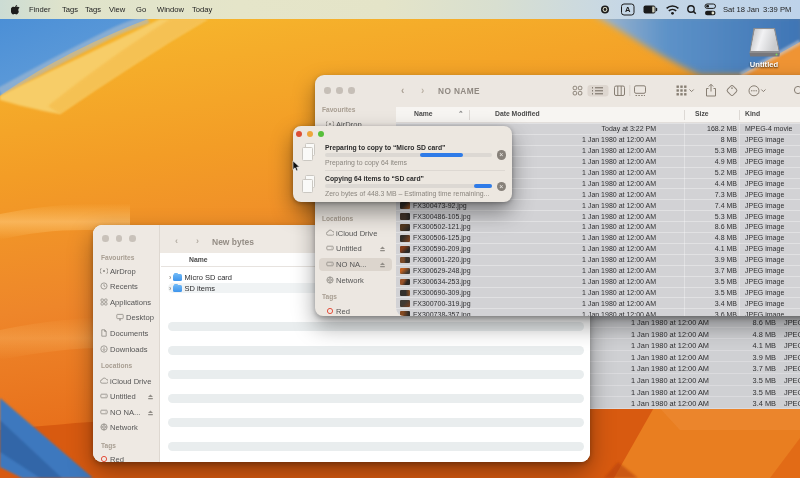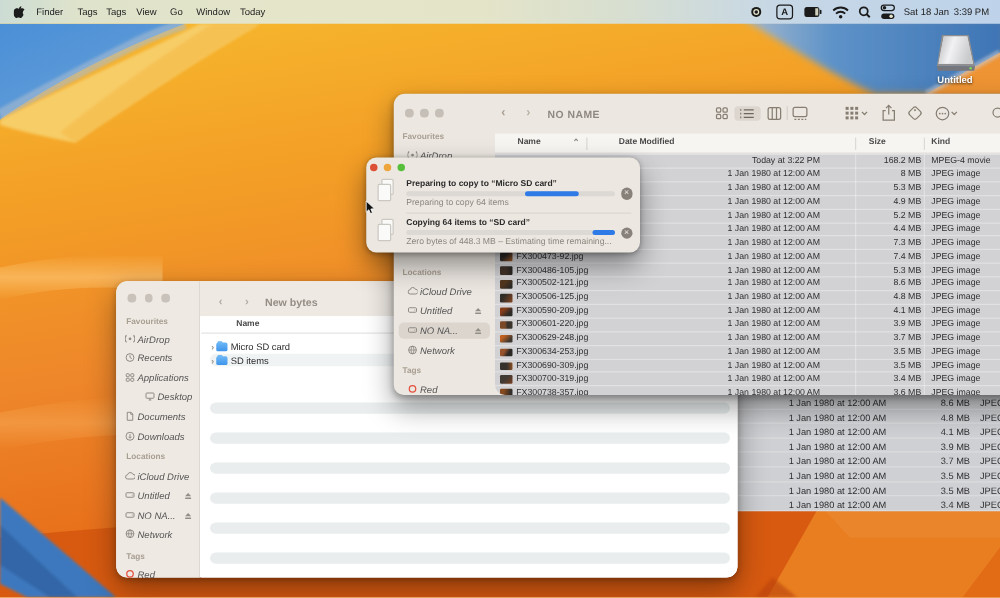--- a/index.html
+++ b/index.html
@@ -14,21 +14,21 @@
 #backwin .bk { position:absolute; left:200px; top:2px; width:40px; }
 
 #nf { left:93px; top:225px; width:497px; height:237px; border-radius:9px; background:#fff; box-shadow:0 10px 24px rgba(0,0,0,.36), 0 2px 5px rgba(0,0,0,.25); }
 #nf .side { position:absolute; left:0; top:0; width:67px; height:237px; background:#eee9e3; border-radius:9px 0 0 9px; border-right:1px solid #ded8d1; }
 #nf .tbar { position:absolute; left:67px; top:0; width:430px; height:28px; background:#eee9e3; border-radius:0 9px 0 0; }
 #nf .dots { position:absolute; left:9px; top:10px; line-height:0; }
 #nf .dots i { display:inline-block; width:6.5px; height:6.5px; border-radius:50%; background:#c9c2ba; margin-right:7px; }
 .chev { color:#b4ada4; font-weight:bold; }
 #nf .title { position:absolute; left:119px; top:8px; font-size:8.5px; font-weight:bold; color:#948d85; }
 .slabel { font-size:6.6px; font-weight:bold; color:#a89e92; position:absolute; }
-.sitem { position:absolute; font-size:7.6px; color:#555;font-style:italic; }
+.sitem { position:absolute; font-size:7.6px; color:#555; }
 .sitem .ic { display:inline-block; width:9px; text-align:center; margin-right:2px; color:#8e8a84; font-size:7px; }
 .ej { position:absolute; color:#8e8a84; font-size:6px; }
 
 #nf .content { position:absolute; left:68px; top:28px; width:429px; height:209px; background:#fff; border-radius:0 0 9px 0; overflow:hidden; }
 #nf .hdr { position:absolute; left:0; top:0; width:429px; height:14px; border-bottom:1px solid #e7e3df; font-size:6.8px; font-weight:bold; color:#4a4a4a; }
 .stripe { position:absolute; left:7px; width:416px; height:9.6px; background:#e9edee; border-radius:5px; }
 .frow { position:absolute; font-size:7.5px; color:#2c2c2e; }
 .fold { display:inline-block; width:9px; height:6.5px; background:linear-gradient(180deg,#6cb6f5,#3f95ec); border-radius:1.5px; position:relative; top:0.5px; }
 .fold:before { content:""; position:absolute; left:0.5px; top:-1.3px; width:3.6px; height:1.8px; background:#6cb6f5; border-radius:1px 1px 0 0; }
 

